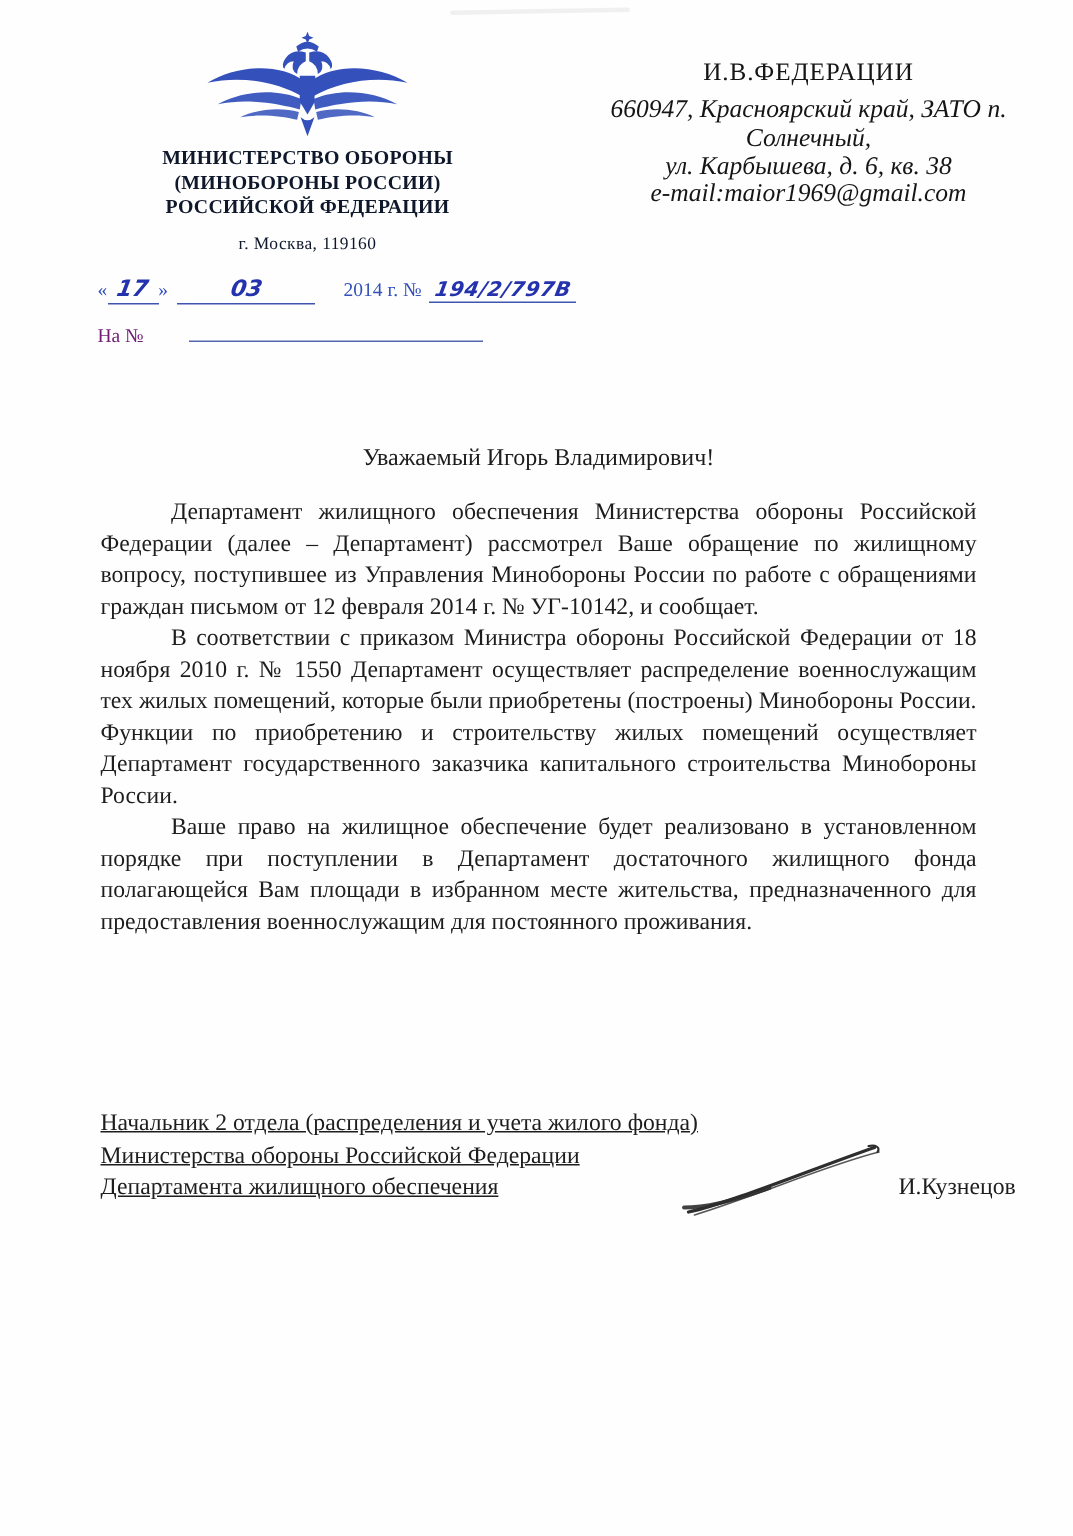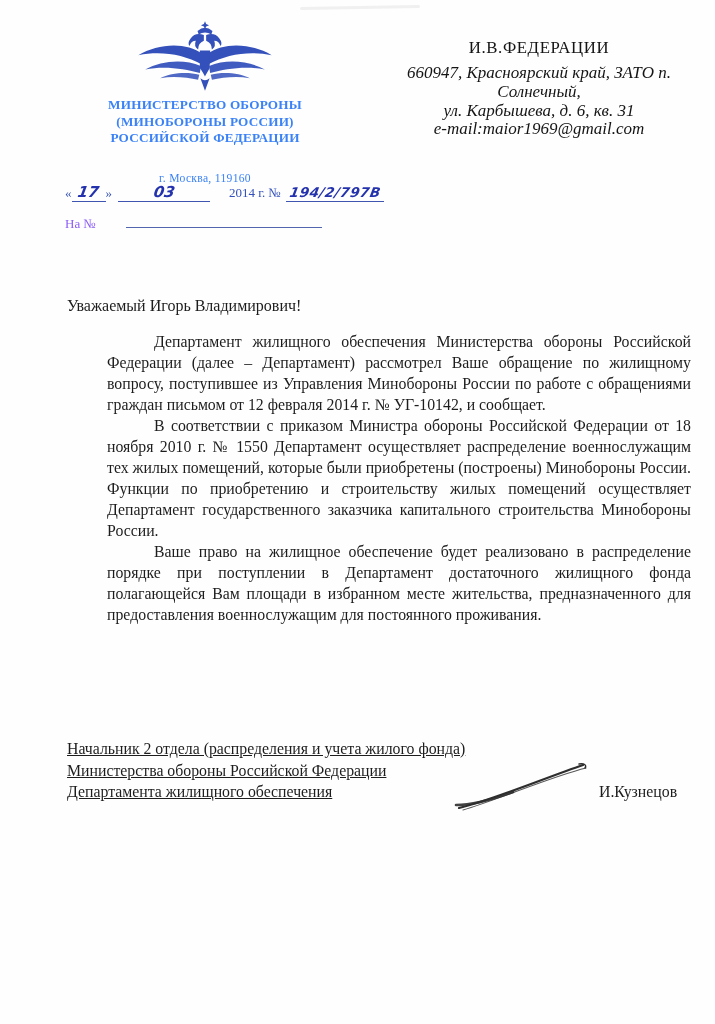--- a/index.html
+++ b/index.html
@@ -8,25 +8,25 @@
     background:#fefefe;
     position:relative;
     font-family:"Liberation Serif", serif;
     color:#1d1d1d;
     overflow:hidden;
   }
 
   
   .letterhead {
     position:absolute; left:78px; top:20px; width:254px;
-    text-align:center; color:#3b82f6;
+    text-align:center; color:#0f172a;
   }
   .emblem { width:138px; height:76px; display:block; margin:0 auto; }
   .org-name { margin-top:1px; font-weight:bold; font-size:13.2px; line-height:16.5px; letter-spacing:0.2px; }
-  .city { margin-top:25px; font-size:11.6px; letter-spacing:0.3px; }
+  .city { margin-top:9px; font-size:11.6px; letter-spacing:0.3px; }
 
   
   .recipient { position:absolute; left:366px; top:38px; width:346px; text-align:center; color:#151515; }
   .recipient-name { font-size:16.8px; letter-spacing:0.6px; margin-bottom:6px; }
   .recipient-address { font-size:17px; line-height:18.8px;font-style:italic; }
 
   
   .ref-line {
     position:absolute; left:65px; top:183px;
     font-size:13px; color:#3350bb; white-space:nowrap;
@@ -37,31 +37,31 @@
     color:#2433ad;
     display:inline-block; transform:skewX(-10deg);
   }
   .blank { display:inline-block; border-bottom:1.5px solid #4055b0; text-align:center; vertical-align:baseline; }
   .day-wrap   { width:34px;  font-size:15px; }
   .month-wrap { width:92px;  font-size:15px; margin-left:6px; }
   .num-wrap   { width:98px;  font-size:13.5px; margin-left:5px; letter-spacing:0.5px; }
   .ref-label  { margin-left:19px; }
   .q { font-size:13px; }
 
-  .reply-line { position:absolute; left:65px; top:212px; font-size:13px; color:#8b5cf6; white-space:nowrap; }
+  .reply-line { position:absolute; left:65px; top:212px; font-size:13px; color:#701a75; white-space:nowrap; }
   .reply-blank { display:inline-block; width:196px; height:15px; border-bottom:1.4px solid #5365ae; margin-left:30px; vertical-align:baseline; }
 
   
   .salutation {
     position:absolute; left:67px; top:297px; width:584px;
-    font-size:16px;
+    text-align:center; font-size:16px;
   }
   .body-text {
     position:absolute; left:67px; top:331px; width:584px;
-    font-size:15.8px; line-height:21px; text-align:justify;margin-left:40px;
+    font-size:15.8px; line-height:21px; text-align:justify;
   }
   .body-text p { margin:0; text-indent:47px; }
 
   
   .signature-block {
     position:absolute; left:67px; top:738px; width:614px;
     font-size:15.8px; line-height:21.5px;text-decoration:underline;
   }
   .sig-stroke { position:absolute; left:386px; top:22px; width:140px; height:52px; }
   .signer-name { position:absolute; left:532px; top:43px; font-size:15.8px; }
@@ -109,39 +109,39 @@
     <div>(МИНОБОРОНЫ РОССИИ)</div>
     <div>РОССИЙСКОЙ ФЕДЕРАЦИИ</div>
   </div>
   <div class="city">г. Москва, 119160</div>
 </div>
 
 <div class="recipient">
   <div class="recipient-name">И.В.ФЕДЕРАЦИИ</div>
   <div class="recipient-address">
     <div>660947, Красноярский край, ЗАТО п. Солнечный,</div>
-    <div>ул. Карбышева, д. 6, кв. 31</div>
+    <div>ул. Карбышева, д. 6, кв. 38</div>
     <div>e-mail:maior1969@gmail.com</div>
   </div>
 </div>
 
 <div class="ref-line">
   <span class="q">«</span><span class="blank day-wrap"><span class="hand">17</span></span><span class="q">»</span><span class="blank month-wrap"><span class="hand">03</span></span><span class="ref-label">2014 г. №</span><span class="blank num-wrap"><span class="hand">194/2/797В</span></span>
 </div>
 
 <div class="reply-line">
   <span>На №</span><span class="reply-blank"></span>
 </div>
 
 <div class="salutation">Уважаемый Игорь Владимирович!</div>
 
 <div class="body-text">
   <p>Департамент жилищного обеспечения Министерства обороны Российской Федерации (далее – Департамент) рассмотрел Ваше обращение по жилищному вопросу, поступившее из Управления Минобороны России по работе с обращениями граждан письмом от 12 февраля 2014 г. № УГ-10142, и сообщает.</p>
   <p>В соответствии с приказом Министра обороны Российской Федерации от 18 ноября 2010 г. № 1550 Департамент осуществляет распределение военнослужащим тех жилых помещений, которые были приобретены (построены) Минобороны России. Функции по приобретению и строительству жилых помещений осуществляет Департамент государственного заказчика капитального строительства Минобороны России.</p>
-  <p>Ваше право на жилищное обеспечение будет реализовано в распределение порядке при поступлении в Департамент достаточного жилищного фонда полагающейся Вам площади в избранном месте жительства, предназначенного для предоставления военнослужащим для постоянного проживания.</p>
+  <p>Ваше право на жилищное обеспечение будет реализовано в установленном порядке при поступлении в Департамент достаточного жилищного фонда полагающейся Вам площади в избранном месте жительства, предназначенного для предоставления военнослужащим для постоянного проживания.</p>
 </div>
 
 <div class="signature-block">
   <div>Начальник 2 отдела (распределения и учета жилого фонда)</div>
   <div>Министерства обороны Российской Федерации</div>
   <div>Департамента жилищного обеспечения</div>
 
   <svg class="sig-stroke" viewBox="0 0 140 52" aria-hidden="true">
     <g fill="none" stroke="#2e2e2e" stroke-linecap="round">
       <path d="M6 48 C34 42 92 18 130 5" stroke-width="2.2"></path>

